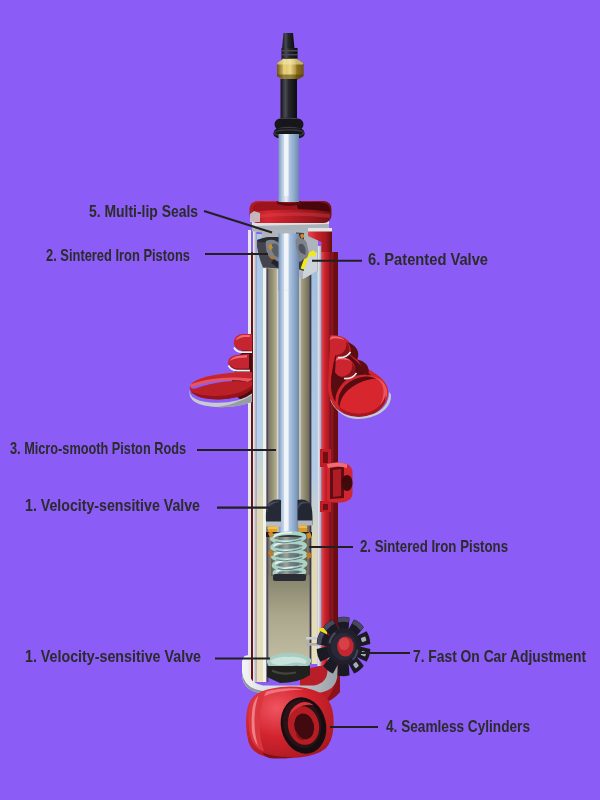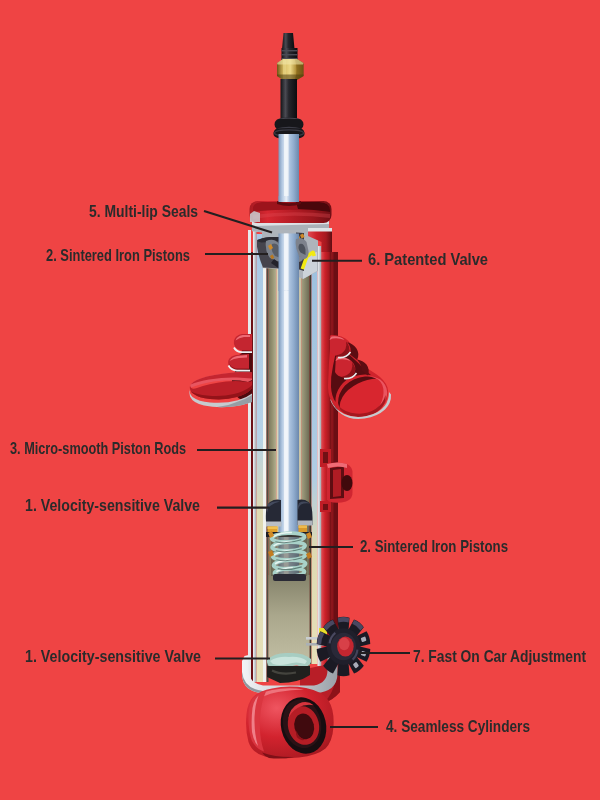--- a/index.html
+++ b/index.html
@@ -1,16 +1,16 @@
 <!DOCTYPE html>
 <html><head>
 <meta charset="utf-8">
 <style>
   html,body{margin:0;padding:0;background:#ffffff;}
-  .wrap{width:600px;height:800px;position:relative;overflow:hidden;background:#ef4444;}
+  .wrap{width:600px;height:800px;position:relative;overflow:hidden;background:#8b5cf6;}
   svg{display:block;}
   text{font-family:"Liberation Sans",sans-serif;font-weight:bold;fill:#2b2b2b;}
 </style>
 </head>
 <body>
 <div class="wrap">
 <svg width="600" height="800" viewBox="0 0 600 800">
 <defs>
   <linearGradient id="rodSilver" x1="0" y1="0" x2="1" y2="0">
     <stop offset="0" stop-color="#7b97ba"></stop>

